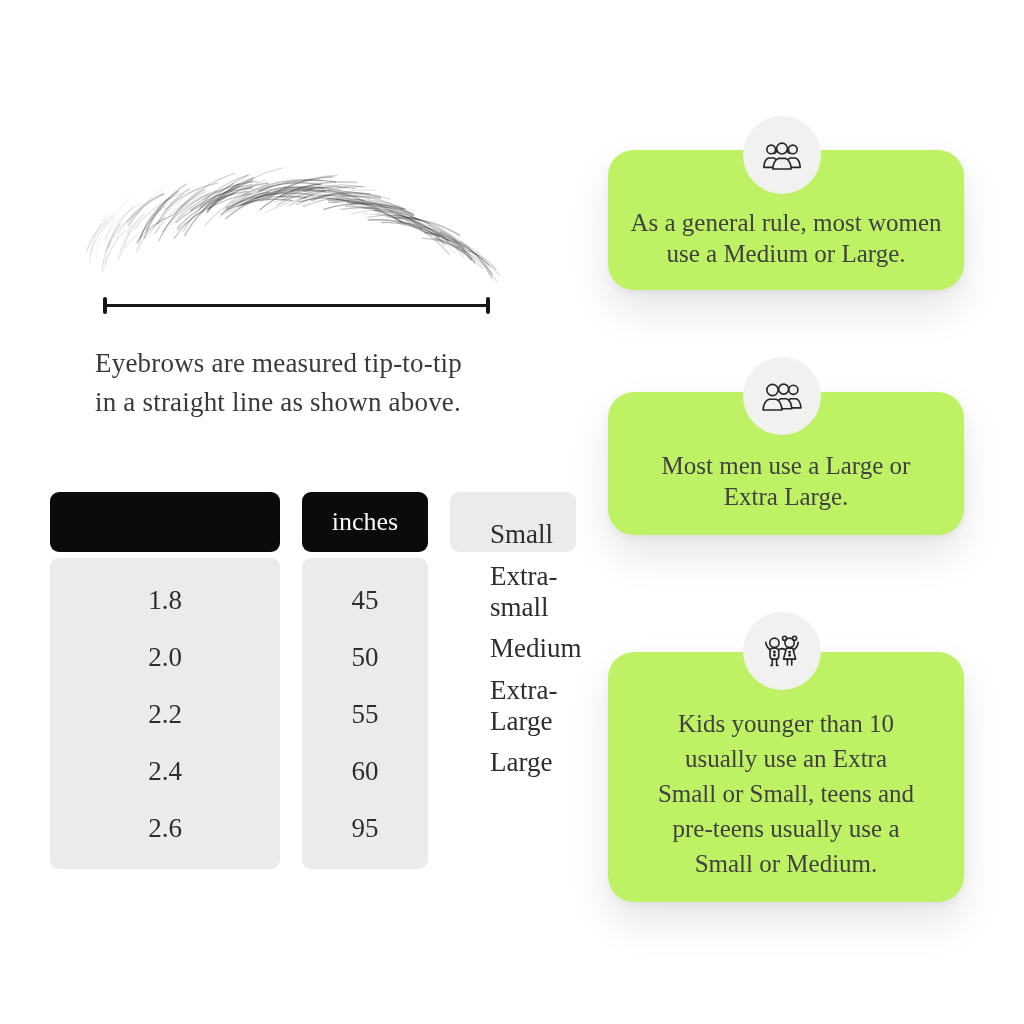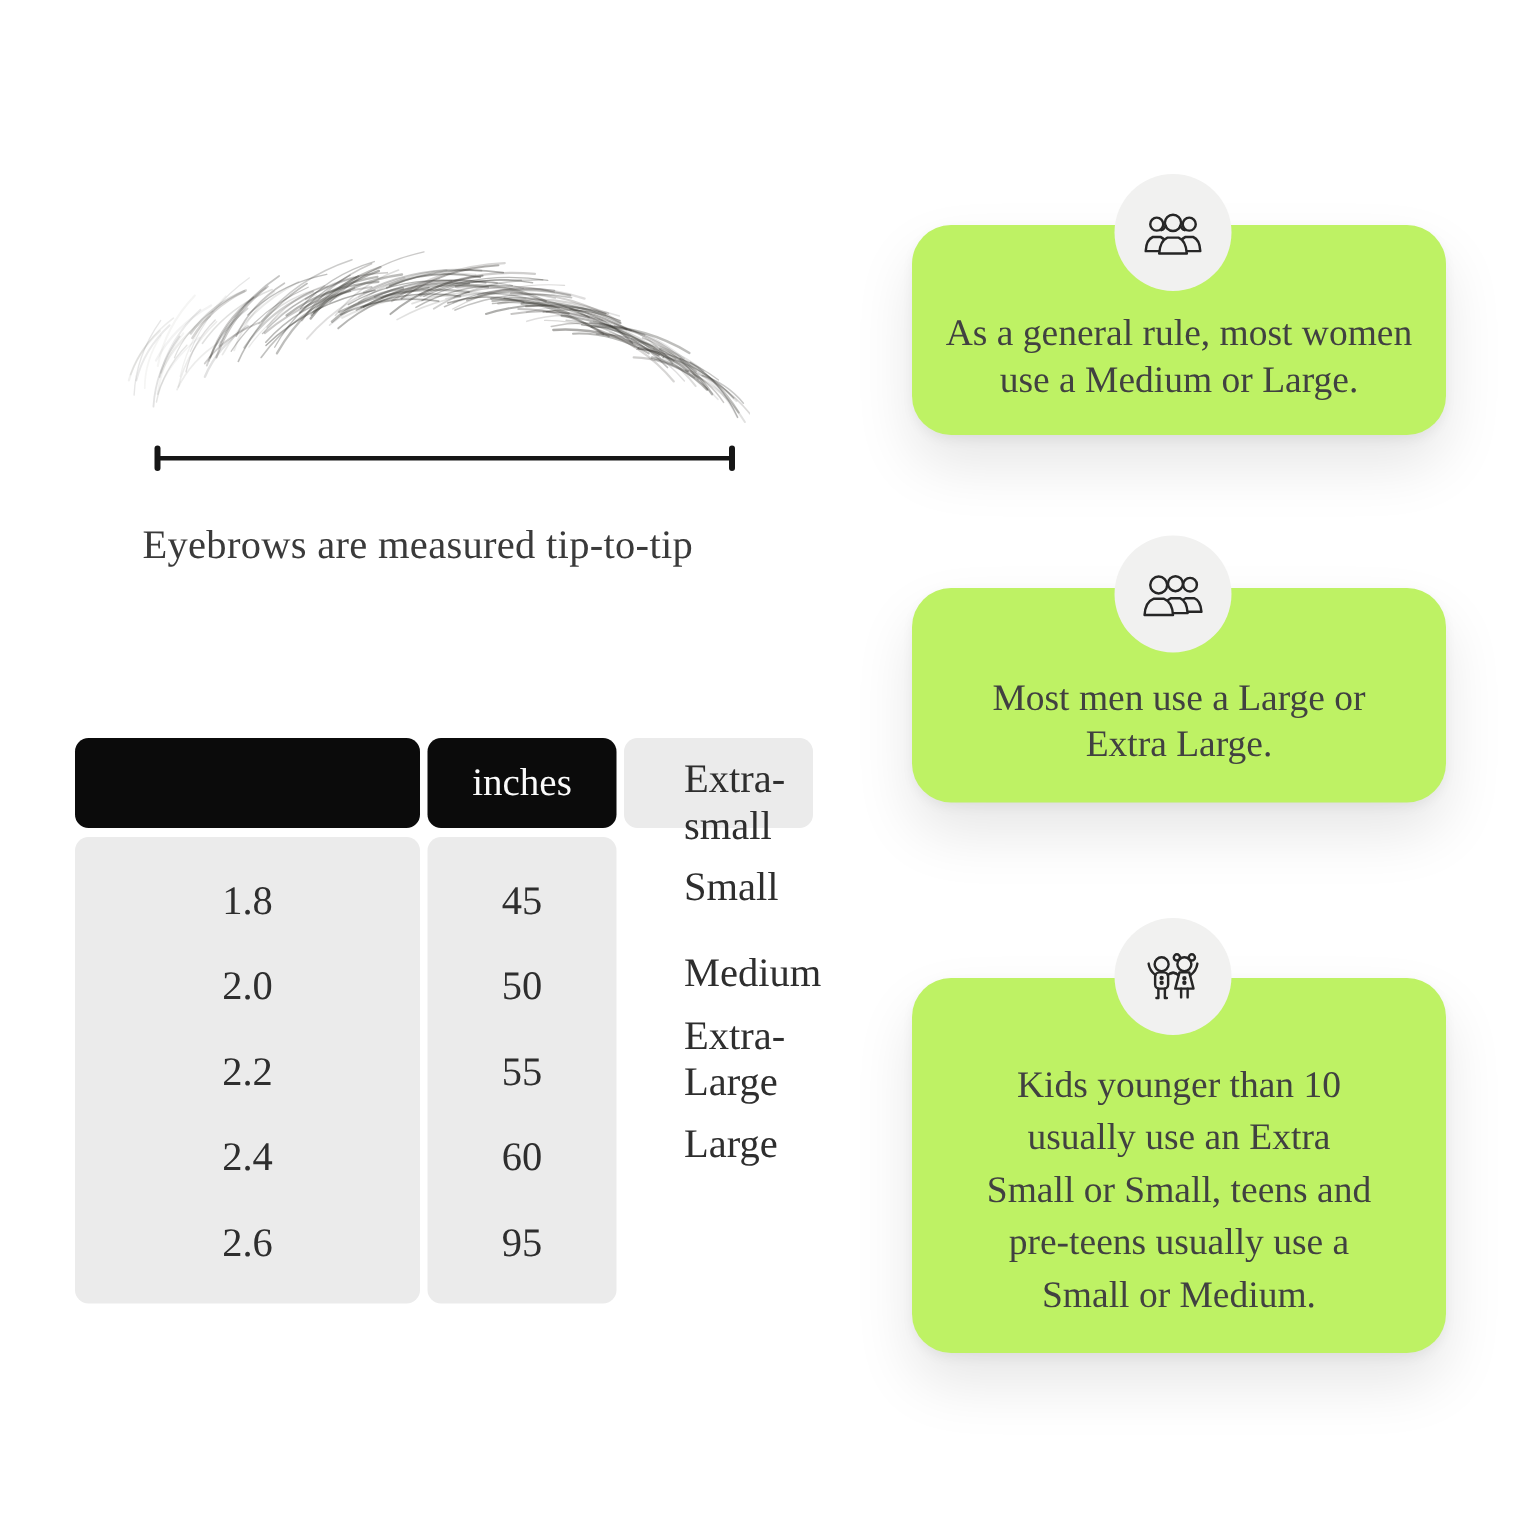--- a/index.html
+++ b/index.html
@@ -14,21 +14,21 @@
   .measure .bar{position:absolute;left:1px;right:1px;top:6.6px;height:3.6px;background:#161616;border-radius:2px;}
   .measure .tick{position:absolute;top:0;width:3.6px;height:17px;background:#161616;border-radius:2px;}
   .measure .tick.left{left:0;}
   .measure .tick.right{right:0;}
 
   
   .caption{position:absolute;left:95px;top:344px;font-size:27px;line-height:39px;color:#3a3a3a;letter-spacing:.2px;}
 
   
   .size-table{position:absolute;left:50px;top:492px;display:grid;
-              grid-template-columns:230px 126px 126px;grid-template-rows:60px auto;gap:6px 5px;}
+              grid-template-columns:230px 126px 126px;grid-template-rows:60px auto;gap:6px 22px;}
   .th{background:#0b0b0b;border-radius:9px;color:#fafafa;display:flex;align-items:center;justify-content:center;
       font-size:26px;}
   .tcol{background:#ebebeb;border-radius:9px;padding:14px 0 12px 0;}
   .tcell{height:57px;display:flex;align-items:center;justify-content:center;font-size:27px;color:#2e2e2e;}
   .tcol.labels .tcell{justify-content:flex-start;padding-left:40px;}
 
   
   .card{position:absolute;left:608px;width:356px;background:#bef264;border-radius:26px;box-sizing:border-box;
         box-shadow:0 3px 8px rgba(0,0,0,.05),0 20px 40px rgba(0,0,0,.10);
         display:flex;align-items:center;justify-content:center;}
@@ -207,28 +207,29 @@
   </svg>
 
   <div class="measure">
     <span class="tick left"></span>
     <span class="bar"></span>
     <span class="tick right"></span>
   </div>
 
   <div class="caption">
     <div>Eyebrows are measured tip-to-tip</div>
+    <div>in a straight line as shown above.</div>
   </div>
 
   <div class="size-table">
     <div class="th"></div>
     <div class="th">inches</div>
     <div class="tcol labels" id="col-sizes">
+        <div class="tcell">Small</div>
         <div class="tcell">Extra-small</div>
-        <div class="tcell">Small</div>
         <div class="tcell">Medium</div>
         <div class="tcell">Extra-Large</div>
         <div class="tcell">Large</div>
       </div>
     <div class="tcol" id="col-inches">
         <div class="tcell">1.8</div>
         <div class="tcell">2.0</div>
         <div class="tcell">2.2</div>
         <div class="tcell">2.4</div>
         <div class="tcell">2.6</div>

